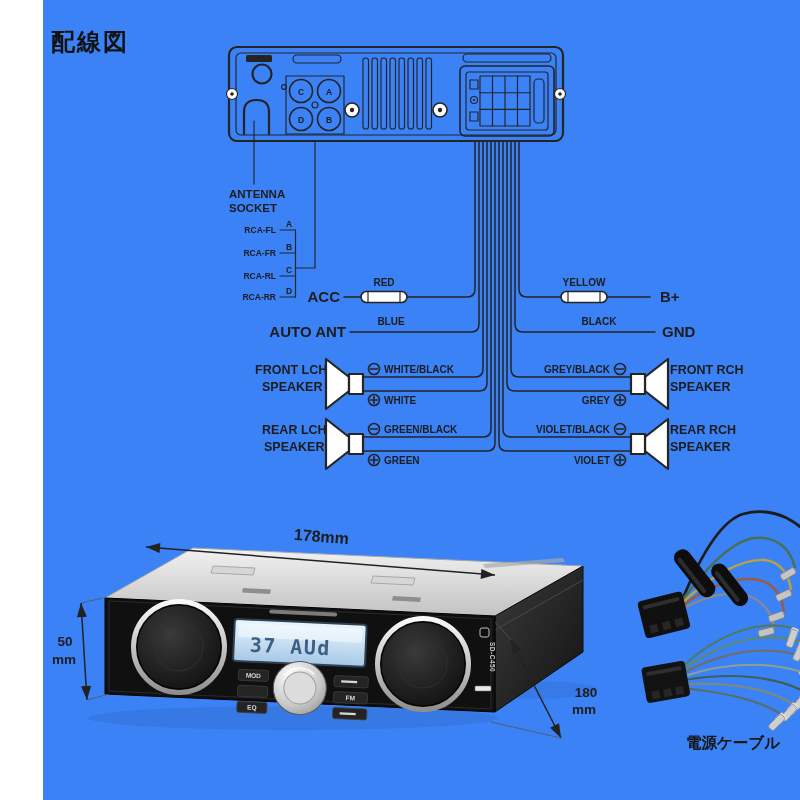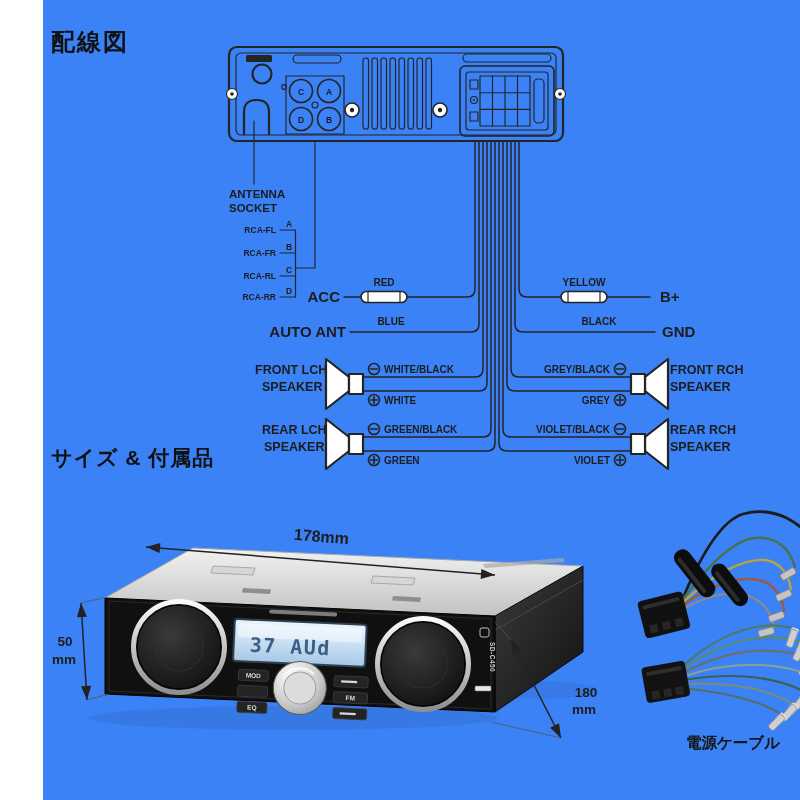--- a/index.html
+++ b/index.html
@@ -25,21 +25,20 @@
   .sidetxt{font-family:"Liberation Sans",sans-serif;font-weight:700;font-size:6.5px;fill:#c9c9c9;letter-spacing:.5px}
   .cap{font-family:"Liberation Sans",sans-serif;font-weight:700;font-size:15.5px;fill:#151515}
   text{user-select:none}
 </style>
 </head>
 <body>
 
 <div class="stage">
 
   <div class="h-main">配線図</div>
-  <div class="h-size">サイズ &amp; 付属品</div>
 
   <svg style="top:0" width="800" height="490" viewBox="0 0 800 490">
 
     <g>
       <rect class="w-ln2" x="186" y="47" width="334" height="94" rx="8"></rect>
       <rect class="w-thin" x="193" y="53" width="320" height="82" rx="5"></rect>
       <g>
         <circle class="w-thin w-white" cx="189" cy="94" r="5.5"></circle>
           <circle cx="189" cy="94" r="1.8" fill="#242424"></circle>
       </g>

